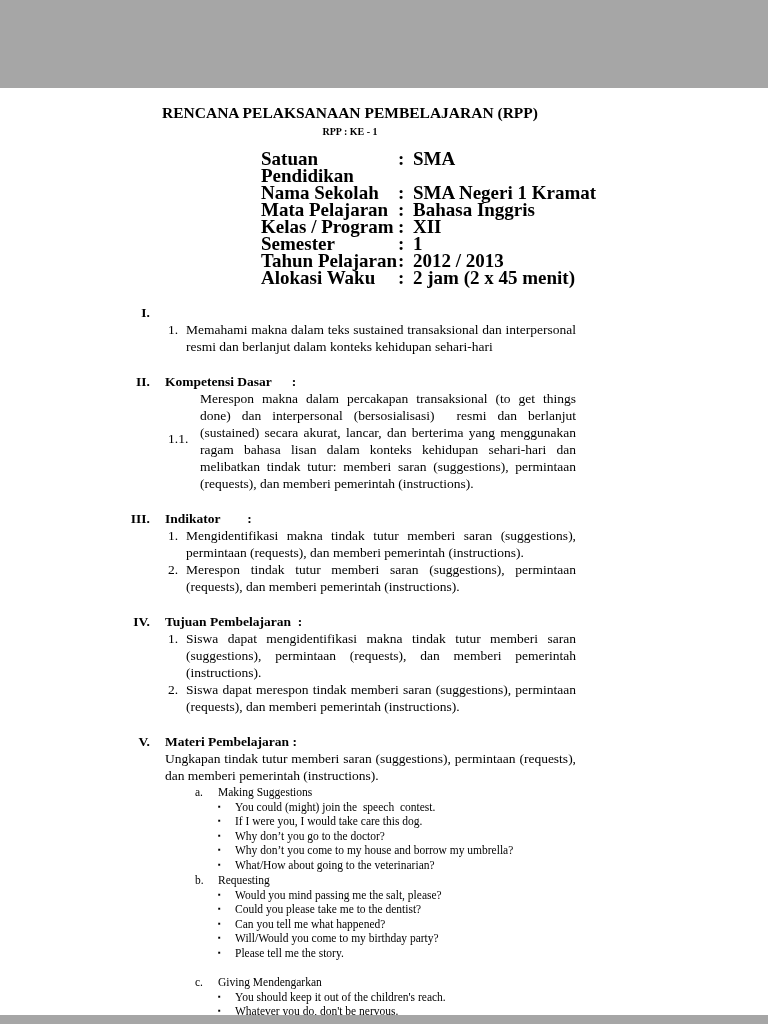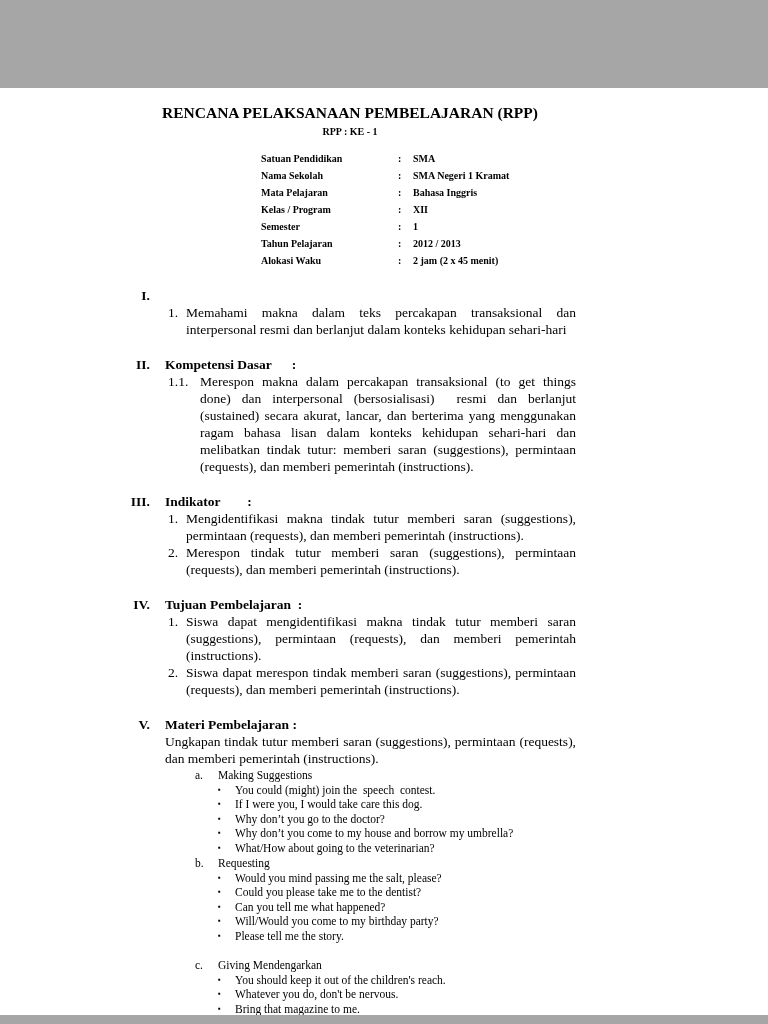--- a/index.html
+++ b/index.html
@@ -12,34 +12,34 @@
   .page { position: relative; width: 768px; height: 1024px; background: #fff; overflow: hidden; }
   .bar { position: absolute; left: 0; width: 768px; background: #a6a6a6; z-index: 5; }
   .bar-top { top: 0; height: 88px; }
   .bar-bottom { bottom: 0; height: 9px; }
   .content { position: absolute; top: 88px; left: 0; width: 664px; }
 
   .title-block { padding-left: 36px; }
   .doc-title { margin-top: 15px; text-align: center; font-weight: bold; font-size: 15.5px; line-height: 19px; }
   .doc-subtitle { text-align: center; font-weight: bold; font-size: 10px; line-height: 19px; }
 
-  .metadata { margin: 9px 0 0 261px; font-weight: bold; font-size: 10px; line-height: 17px; }
+  .metadata { margin: 9px 0 0 261px; font-weight: bold; font-size: 19px; line-height: 17px; }
   .meta-row { display: flex; }
   .meta-label { width: 137px; }
   .meta-colon { width: 15px; }
 
   .section { margin-top: 18px; padding: 0 88px 0 128px; font-size: 13.5px; line-height: 17px; }
   .sec-head { display: flex; font-weight: bold; }
   .sec-num { flex: 0 0 22px; text-align: right; }
   .sec-title { margin-left: 15px; white-space: pre-wrap; }
 
   .items { margin-left: 40px; }
   .item { display: flex; }
   .item-marker { flex: 0 0 18px; }
-  .item-marker.wide { flex: 0 0 32px; }
+  .item-marker.wide { flex: 0 0 32px; margin-top: 40px; }
   .item-text { flex: 1; text-align: justify; white-space: pre-wrap; }
 
   .intro { margin-left: 37px; text-align: justify; }
 
   .sublist { margin-left: 67px; font-size: 11.5px; line-height: 14.5px; margin-top: 1px; }
   .sub-head { display: flex; }
   .sub-letter { flex: 0 0 23px; }
   .bullets { margin-left: 23px; }
   .bullet { display: flex; }
   .bullet-glyph { flex: 0 0 17px; font-size: 8px; line-height: 14.5px; }
@@ -98,21 +98,21 @@
       </div>
     </div>
 
     <div class="section">
       <div class="sec-head">
         <span class="sec-num">I.</span>
       </div>
       <div class="items">
         <div class="item">
           <span class="item-marker">1.</span>
-          <span class="item-text">Memahami makna dalam teks percakapan transaksional dan interpersonal resmi dan berlanjut dalam konteks kehidupan sehari-hari</span>
+          <span class="item-text">Memahami makna dalam teks sustained transaksional dan interpersonal resmi dan berlanjut dalam konteks kehidupan sehari-hari</span>
         </div>
       </div>
     </div>
 
     <div class="section">
       <div class="sec-head">
         <span class="sec-num">II.</span>
         <span class="sec-title">Kompetensi Dasar      :</span>
       </div>
       <div class="items">

